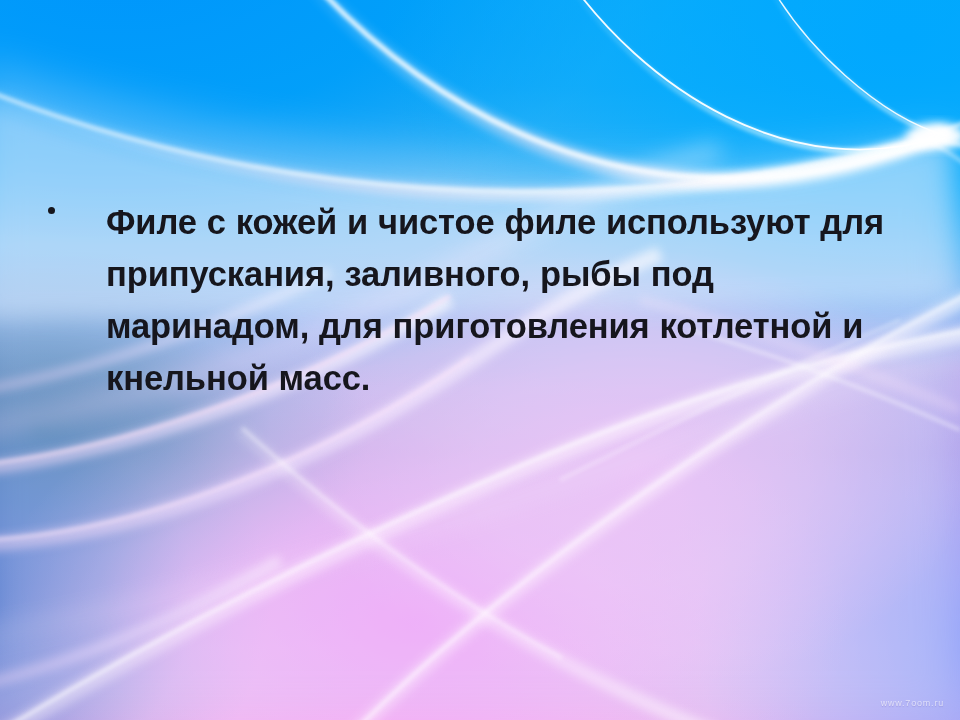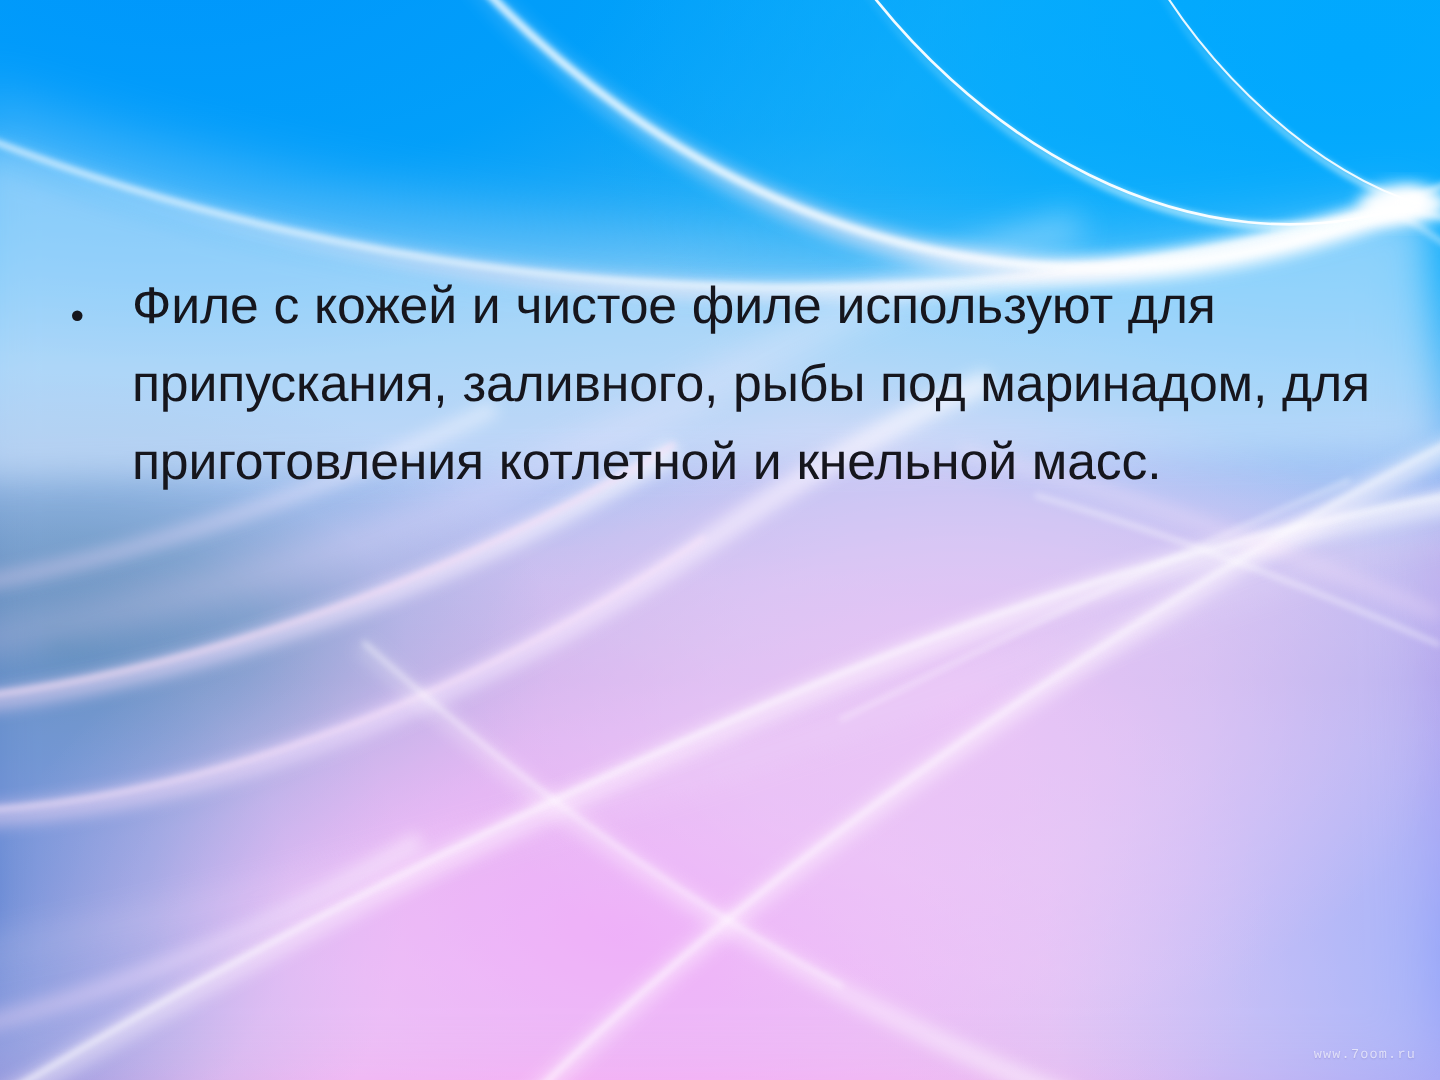--- a/index.html
+++ b/index.html
@@ -110,21 +110,21 @@
     inset: 0;
     width: 960px;
     height: 720px;
     pointer-events: none;
   }
 
   .wm {
     position: absolute;
     right: 16px;
     bottom: 12px;
-    font-family: Liberation Mono, monospace;
+    font-family: Liberation Sans, sans-serif;
     font-size: 9px;
     letter-spacing: 0.8px;
     color: rgba(255,255,255,0.62);
     text-shadow: 0 1px 1px rgba(120,110,190,0.35);
     user-select: none;
     margin-top: 42px;
   }
 
   
   .body-block {
@@ -146,25 +146,25 @@
   }
   .bullet-mark span {
     display: inline-block;
     width: 7px;
     height: 7px;
     border-radius: 50%;
     background: #16161d;
   }
   .para {
     flex: 1 1 auto;
-    margin: 0;
+    margin: 18px;
     font-size: 34.5px;
     line-height: 52px;
     color: #16161d;
-    font-weight: 400;
+    font-weight: 700;
     letter-spacing: -0.1px;
     word-spacing: 0.4px;
   }
 </style>
 </head>
 <body>
 
 <div id="slide">
 
   <div class="bg-layer bg-blue-tl"></div>

